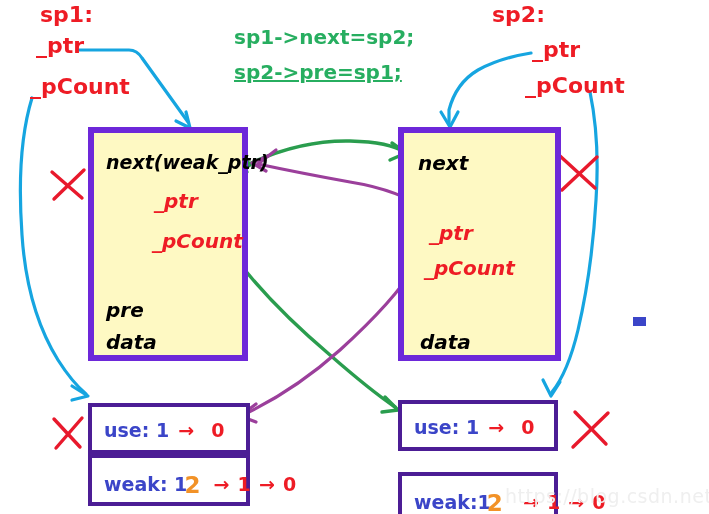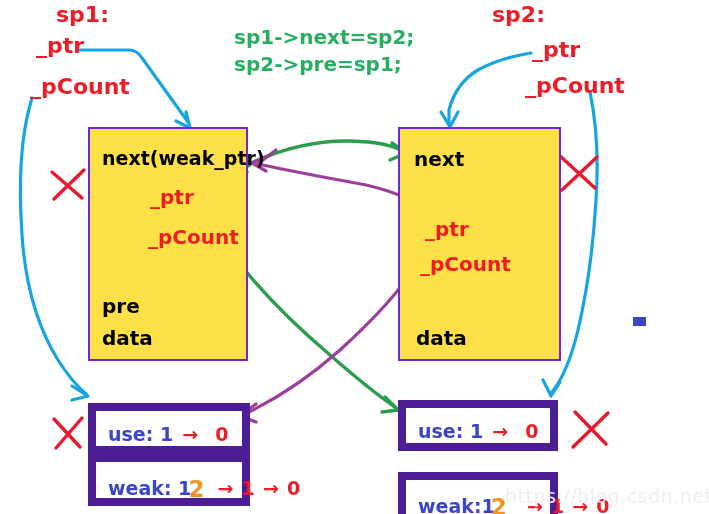--- a/index.html
+++ b/index.html
@@ -4,22 +4,22 @@
 <style>
   html,body{margin:0;padding:0;background:#ffffff;}
   #root{position:relative;width:709px;height:514px;overflow:hidden;background:#ffffff;
         font-family:"DejaVu Sans","Liberation Sans",sans-serif;}
   .abs{position:absolute;}
   .red{color:#ee1c25;font-weight:bold;}
   .green-code{color:#27ae60;font-weight:bold;}
   .blk{color:#000000;font-weight:bold;}
   .blue-txt{color:#3b45c8;font-weight:bold;}
   .orange{color:#f29227;font-weight:bold;}
-  .node-box{border:2px solid #6d28d9;background:#fde047;box-sizing:border-box;}
-  .cnt-box{border:8px solid #4c1d95;background:#ffffff;box-sizing:border-box;}
+  .node-box{border:6px solid #6d28d9;background:#fef9c3;box-sizing:border-box;font-style:italic;}
+  .cnt-box{border:4px solid #4c1d95;background:#ffffff;box-sizing:border-box;}
   svg.overlay{position:absolute;left:0;top:0;width:709px;height:514px;pointer-events:none;}
   .wm{position:absolute;color:#efefef;font-size:19px;font-family:"DejaVu Sans","Liberation Sans",sans-serif;
       letter-spacing:0.5px;}
   .sq{position:absolute;background:#3b45c8;}
   .nowrap{white-space:nowrap;}
 </style>
 </head>
 <body>
 
 <div id="root">
@@ -80,30 +80,30 @@
     <g>
       <path d="M54,419 L80,447" stroke="#e8192c" stroke-width="3.4" stroke-linecap="round"></path>
       <path d="M82,418 L56,448" stroke="#e8192c" stroke-width="3.4" stroke-linecap="round"></path>
     </g>
     <g>
       <path d="M575,412 L606,444" stroke="#e8192c" stroke-width="3.4" stroke-linecap="round"></path>
       <path d="M608,413 L573,447" stroke="#e8192c" stroke-width="3.4" stroke-linecap="round"></path>
     </g>
   </svg>
 
-  <div class="abs red nowrap" style="left:56px;top:2px;font-size:22px;">sp1:</div>
+  <div class="abs red nowrap" style="left:40px;top:2px;font-size:22px;">sp1:</div>
   <div class="abs red nowrap" style="left:36px;top:33px;font-size:22px;">_ptr</div>
   <div class="abs red nowrap" style="left:30px;top:74px;font-size:22px;">_pCount</div>
 
   <div class="abs red nowrap" style="left:492px;top:2px;font-size:22px;">sp2:</div>
   <div class="abs red nowrap" style="left:532px;top:37px;font-size:22px;">_ptr</div>
   <div class="abs red nowrap" style="left:525px;top:73px;font-size:22px;">_pCount</div>
 
   <div class="abs green-code nowrap" style="left:234px;top:25px;font-size:20px;text-align:right;">sp1-&gt;next=sp2;</div>
-  <div class="abs green-code nowrap" style="left:234px;top:52px;font-size:20px;">sp2-&gt;pre=sp1;</div>
+  <div class="abs green-code nowrap" style="left:234px;top:60px;font-size:20px;text-decoration:underline;">sp2-&gt;pre=sp1;</div>
 
   <div class="abs node-box" style="left:88px;top:127px;width:160px;height:234px;">
     <div class="abs blk nowrap" style="left:12px;top:18px;font-size:19px;">next(weak_ptr)</div>
     <div class="abs red nowrap" style="left:60px;top:56px;font-size:20px;">_ptr</div>
     <div class="abs red nowrap" style="left:58px;top:96px;font-size:20px;">_pCount</div>
     <div class="abs blk nowrap" style="left:12px;top:165px;font-size:20px;">pre</div>
     <div class="abs blk nowrap" style="left:12px;top:197px;font-size:20px;">data</div>
   </div>
 
   <div class="abs node-box" style="left:398px;top:127px;width:163px;height:234px;">

